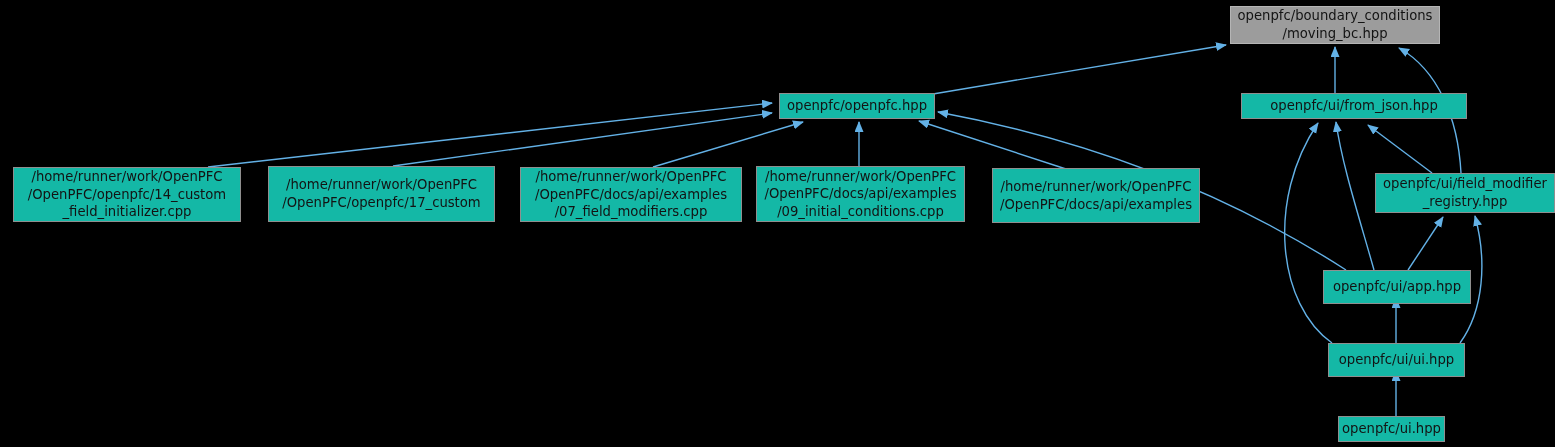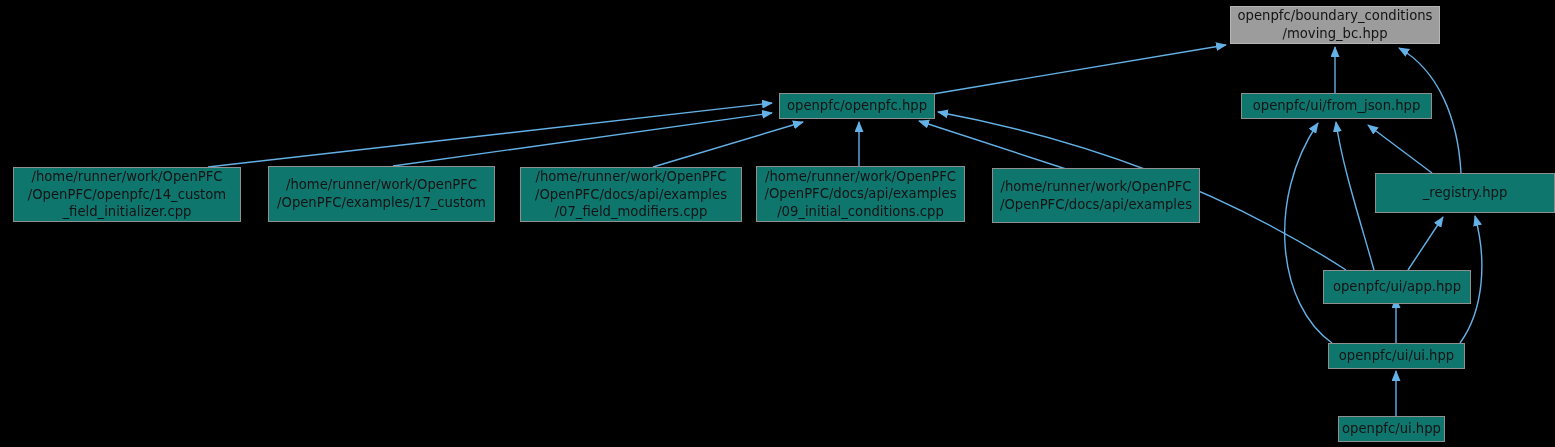--- a/index.html
+++ b/index.html
@@ -5,21 +5,21 @@
   html,body{margin:0;padding:0;}
   body{
     width:1555px;height:447px;position:relative;
     background:#000000;overflow:hidden;
     font-family:"DejaVu Sans","Liberation Sans",sans-serif;
   }
   #graph{position:absolute;left:0;top:0;width:1555px;height:447px;margin-left:8px;}
   svg.edges{position:absolute;left:0;top:0;pointer-events:none;}
   .node{
     position:absolute;box-sizing:border-box;
-    background:#0f766e;border:1.4px solid #8f8f8f;
+    background:#14b8a6;border:1.4px solid #8f8f8f;
     color:#131313;font-size:13.2px;line-height:17.6px;
     display:flex;flex-direction:column;align-items:center;justify-content:center;
     text-align:center;white-space:nowrap;
   }
   .node.hl{background:#9c9c9c;border-color:#b5b5b5;}
 </style>
 </head>
 <body>
 
 <div id="graph">
@@ -60,53 +60,54 @@
   </div>
 
   <div class="node" style="left:5px;top:167px;width:228px;height:55px">
     <div>/home/runner/work/OpenPFC</div>
     <div>/OpenPFC/openpfc/14_custom</div>
     <div>_field_initializer.cpp</div>
   </div>
 
   <div class="node" style="left:260px;top:166px;width:227px;height:56px">
     <div>/home/runner/work/OpenPFC</div>
-    <div>/OpenPFC/examples/17_custom</div>
+    <div>/OpenPFC/openpfc/17_custom</div>
   </div>
 
   <div class="node" style="left:512px;top:167px;width:222px;height:55px">
     <div>/home/runner/work/OpenPFC</div>
     <div>/OpenPFC/docs/api/examples</div>
     <div>/07_field_modifiers.cpp</div>
   </div>
 
   <div class="node" style="left:748px;top:166px;width:209px;height:56px">
     <div>/home/runner/work/OpenPFC</div>
     <div>/OpenPFC/docs/api/examples</div>
     <div>/09_initial_conditions.cpp</div>
   </div>
 
   <div class="node" style="left:984px;top:168px;width:208px;height:55px">
     <div>/home/runner/work/OpenPFC</div>
     <div>/OpenPFC/docs/api/examples</div>
   </div>
 
-  <div class="node" style="left:1233px;top:93px;width:191px;height:26px">
+  <div class="node" style="left:1233px;top:93px;width:226px;height:26px">
     <div>openpfc/ui/from_json.hpp</div>
   </div>
 
   <div class="node" style="left:1367px;top:173px;width:180px;height:40px">
+    <div>openpfc/ui/field_modifier</div>
     <div>_registry.hpp</div>
   </div>
 
   <div class="node" style="left:1315px;top:270px;width:148px;height:34px">
     <div>openpfc/ui/app.hpp</div>
   </div>
 
-  <div class="node" style="left:1320px;top:343px;width:137px;height:26px">
+  <div class="node" style="left:1320px;top:343px;width:137px;height:34px">
     <div>openpfc/ui/ui.hpp</div>
   </div>
 
   <div class="node" style="left:1330px;top:416px;width:107px;height:26px">
     <div>openpfc/ui.hpp</div>
   </div>
 
 </div>
 
 </body></html>

